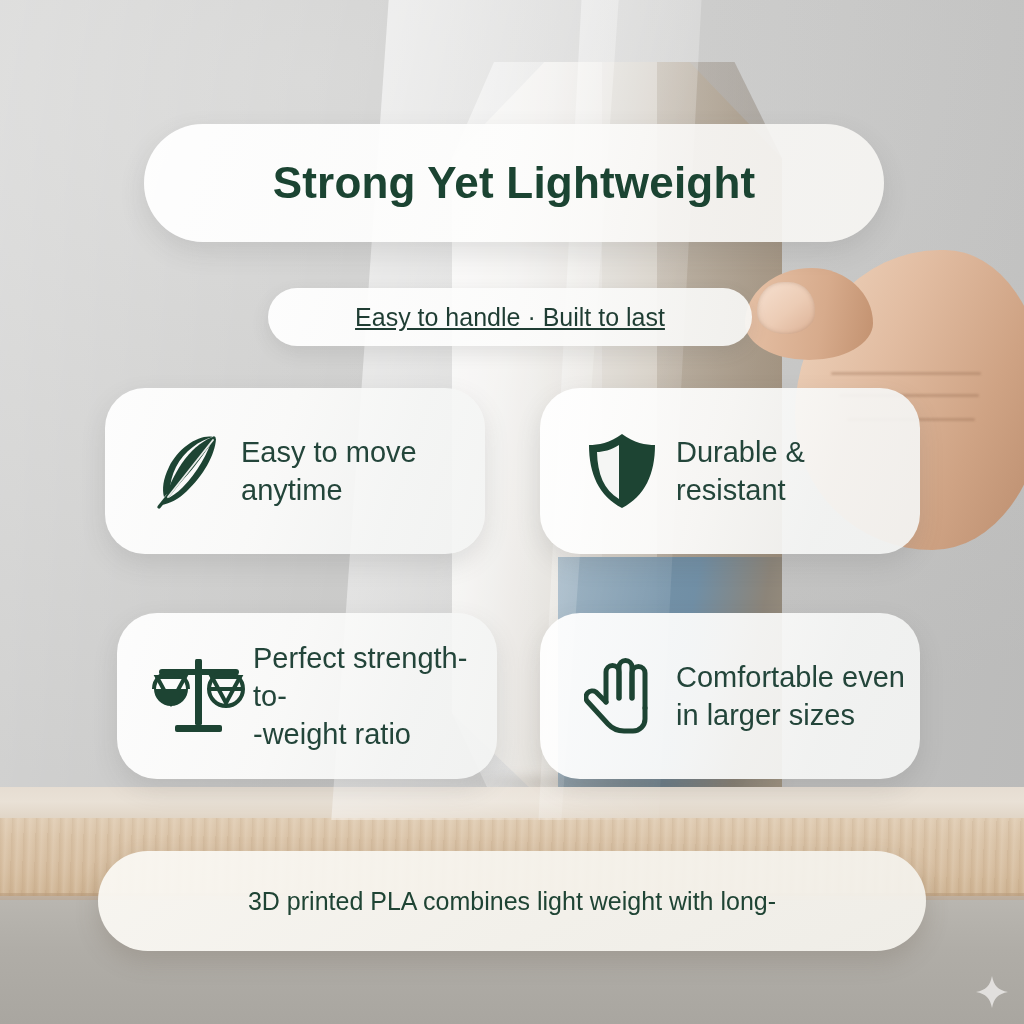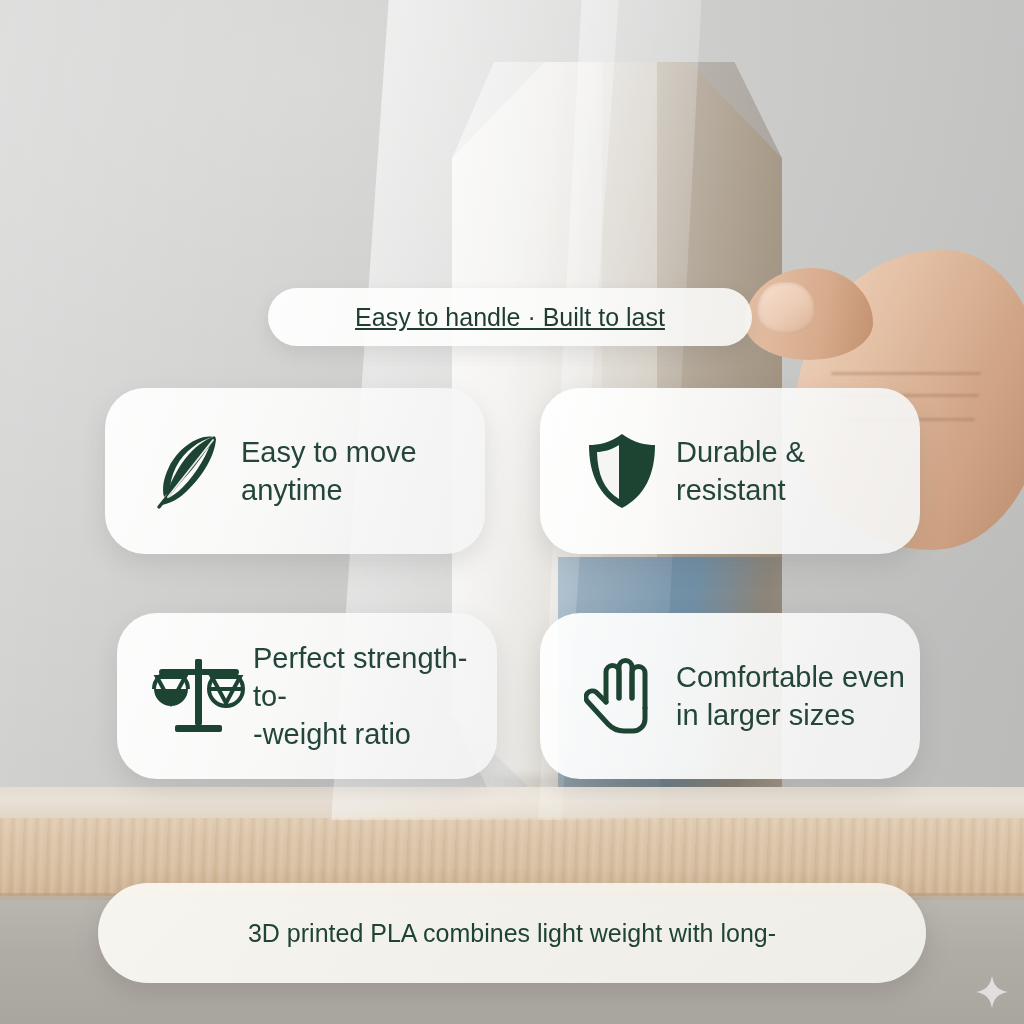--- a/index.html
+++ b/index.html
@@ -158,21 +158,21 @@
   .card-label{
     font-size:29px;color:#23453a;line-height:1.32;margin-left:6px;
   }
 
   .foot-pill{
     position:absolute;left:98px;top:851px;width:828px;height:100px;
     border-radius:50px;
     background:linear-gradient(105deg, rgba(250,248,243,.95) 0%, rgba(247,245,239,.93) 50%,
                rgba(244,242,236,.93) 100%);
     box-shadow:0 10px 24px rgba(95,82,66,.20);
-    display:flex;align-items:center;justify-content:center;margin-top:32px;
+    display:flex;align-items:center;justify-content:center;
   }
   .foot-text{
     font-size:25px;color:#1f4434;text-align:center;line-height:1.38;width:700px;
   }
 
   .sparkle{position:absolute;left:975px;top:975px;width:34px;height:34px;opacity:.85;}
 </style>
 </head>
 <body>
 
@@ -200,20 +200,23 @@
 
   <div class="shelf-top"></div>
   <div class="shelf-face"></div>
   <div class="shelf-grain"></div>
   <div class="shelf-edge"></div>
   <div class="floor"></div>
 
   <div class="sheen-a"></div>
   <div class="sheen-b"></div>
 
+  <div class="title-pill">
+    <div class="title-text">Strong Yet Lightweight</div>
+  </div>
 
   <div class="sub-pill">
     <div class="sub-text">Easy to handle · Built to last</div>
   </div>
 
   <div class="card c1">
     <div class="card-icon">
       <svg width="74" height="80" viewBox="0 0 74 80">
         <g fill="#1d4433">
           <path d="M63 6 C50 3 29 16 19 36 C13 48 12 58 14 66 L20 60 C20 52 22 44 26 36

